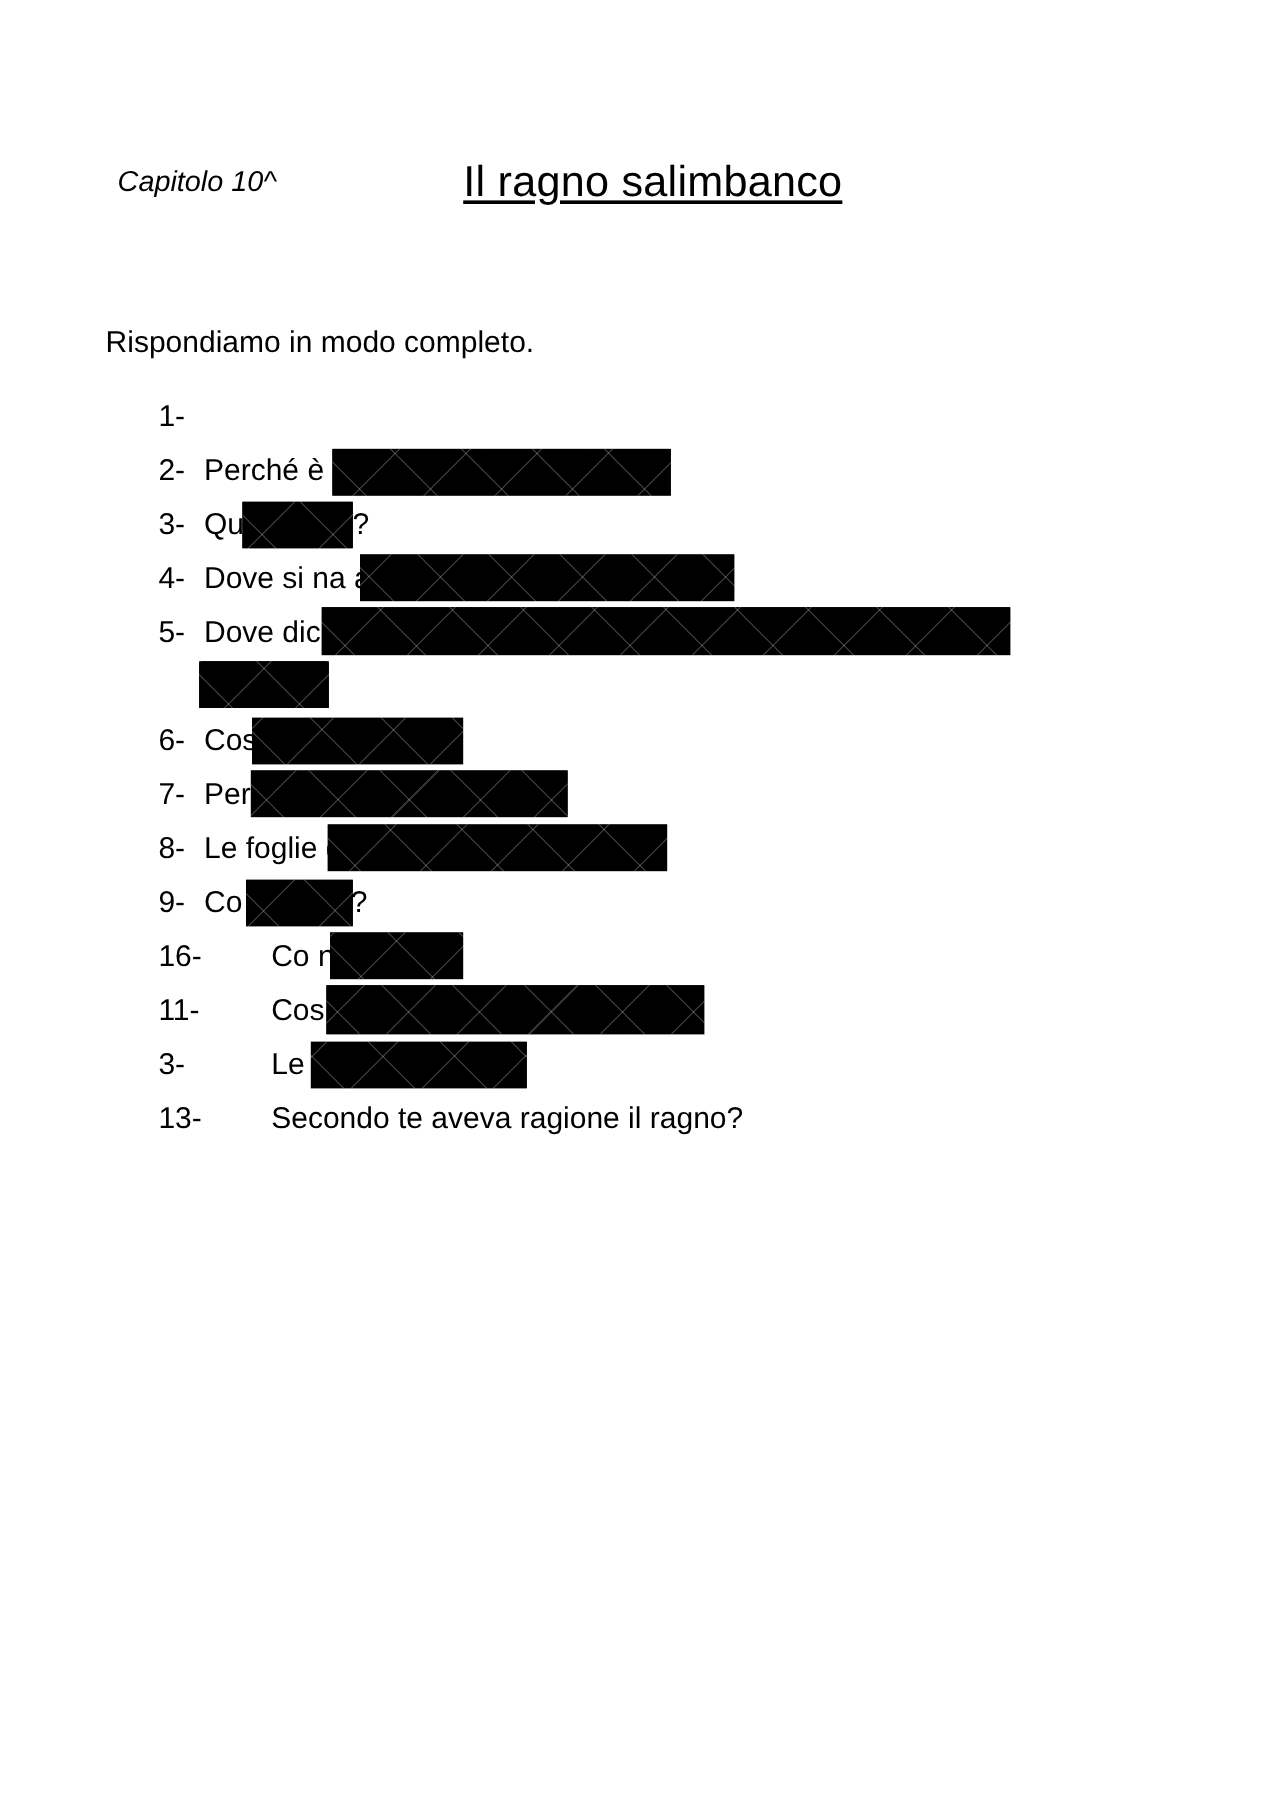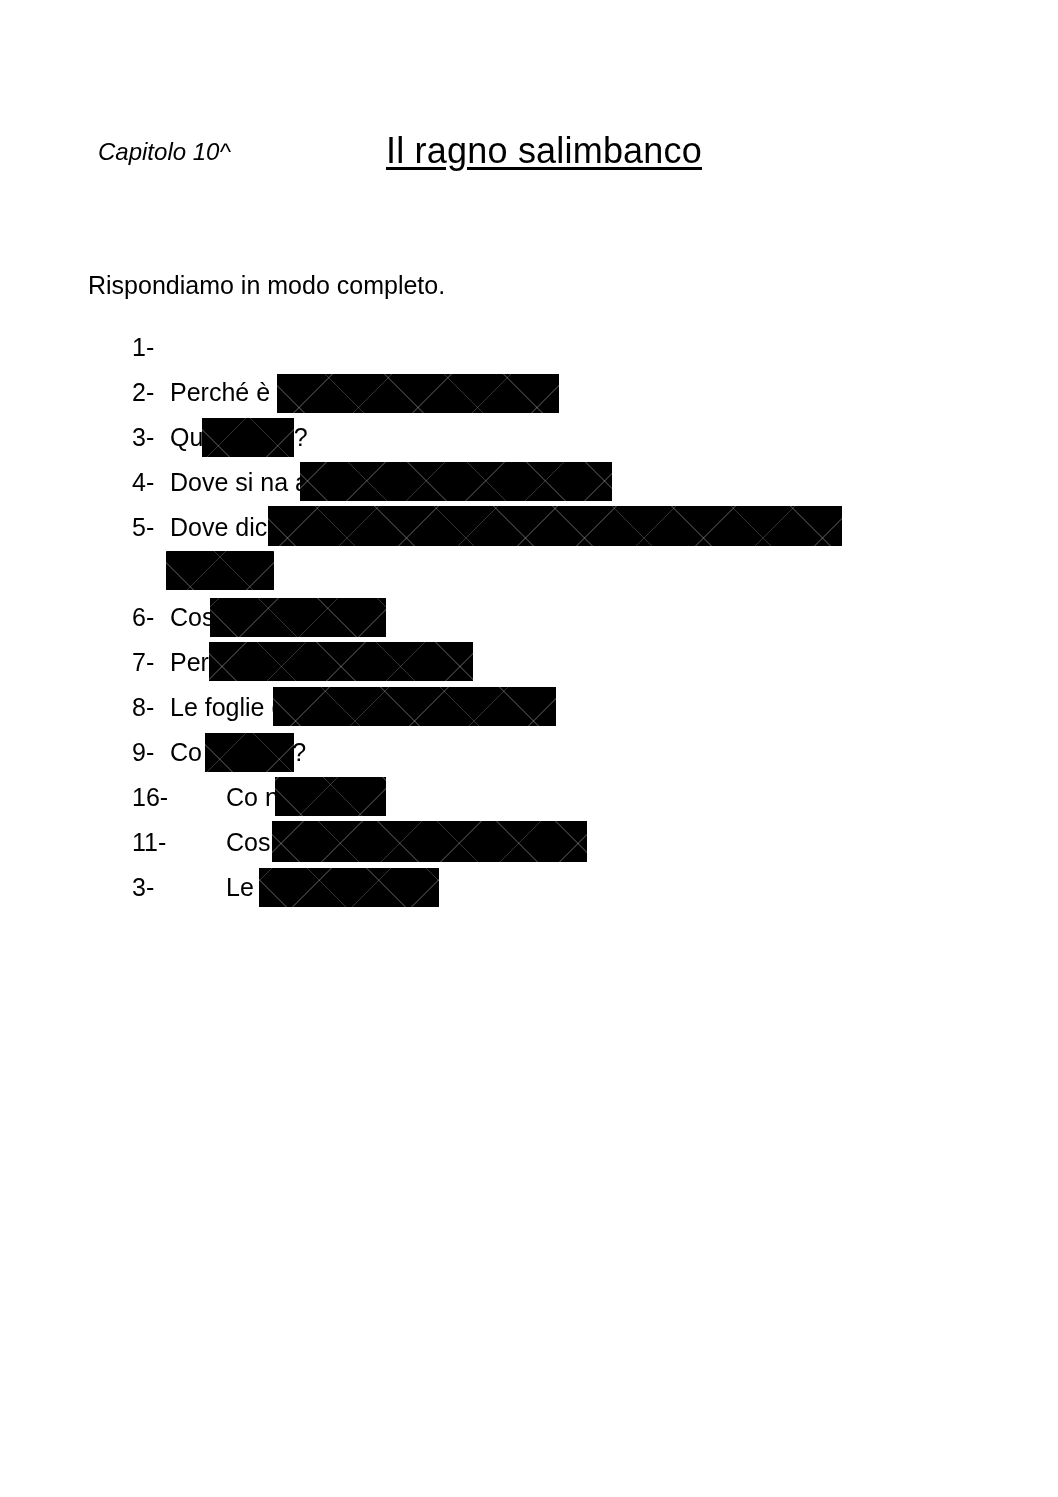--- a/index.html
+++ b/index.html
@@ -190,20 +190,24 @@
     <div class="qrow">
       <span class="qnum">11-</span>
       <span class="qtext indent-b">Cos                             ndosene?</span>
     </div>
 
     <div class="qrow">
       <span class="qnum">3-</span>
       <span class="qtext indent-b">Le                   ltano?</span>
     </div>
 
+    <div class="qrow">
+      <span class="qnum">13-</span>
+      <span class="qtext indent-b">Secondo te aveva ragione il ragno?</span>
+    </div>
 
   </div>
 
   <div id="redaction-layer">
       <div class="redact" style="left: 277px; top: 374px; width: 282px; height: 39px;"></div>
       <div class="redact" style="left: 202px; top: 418px; width: 92px; height: 39px;"></div>
       <div class="redact" style="left: 300px; top: 462px; width: 312px; height: 39px;"></div>
       <div class="redact" style="left: 268px; top: 506px; width: 574px; height: 40px;"></div>
       <div class="redact" style="left: 166px; top: 551px; width: 108px; height: 39px;"></div>
       <div class="redact" style="left: 210px; top: 598px; width: 176px; height: 39px;"></div>

